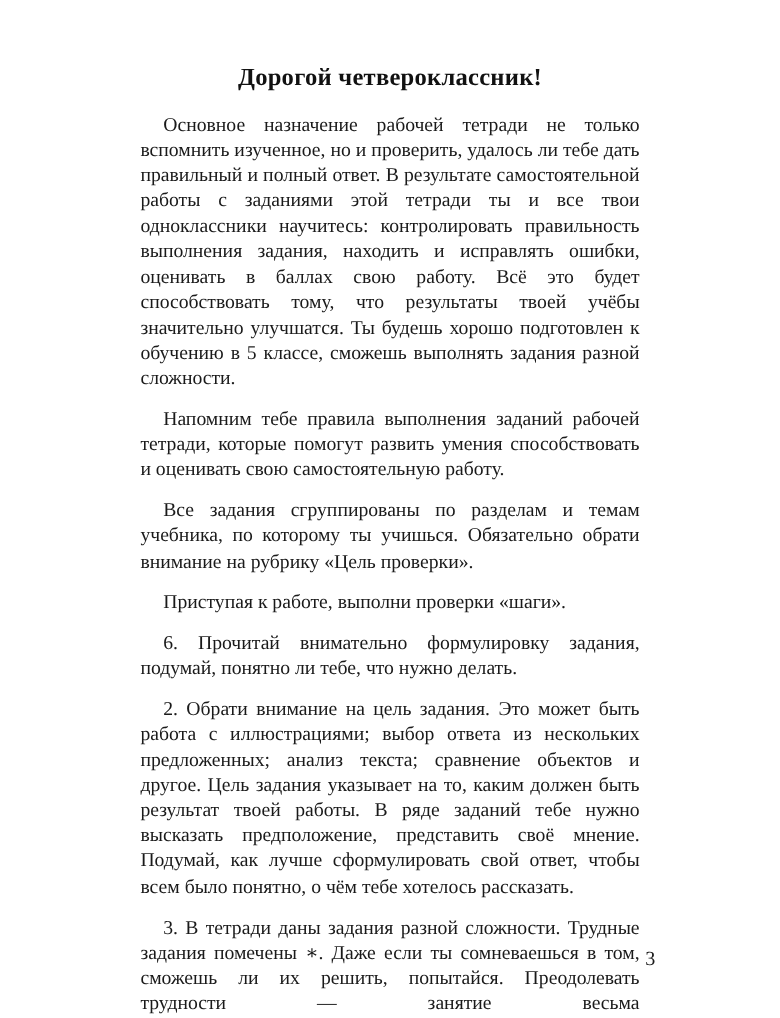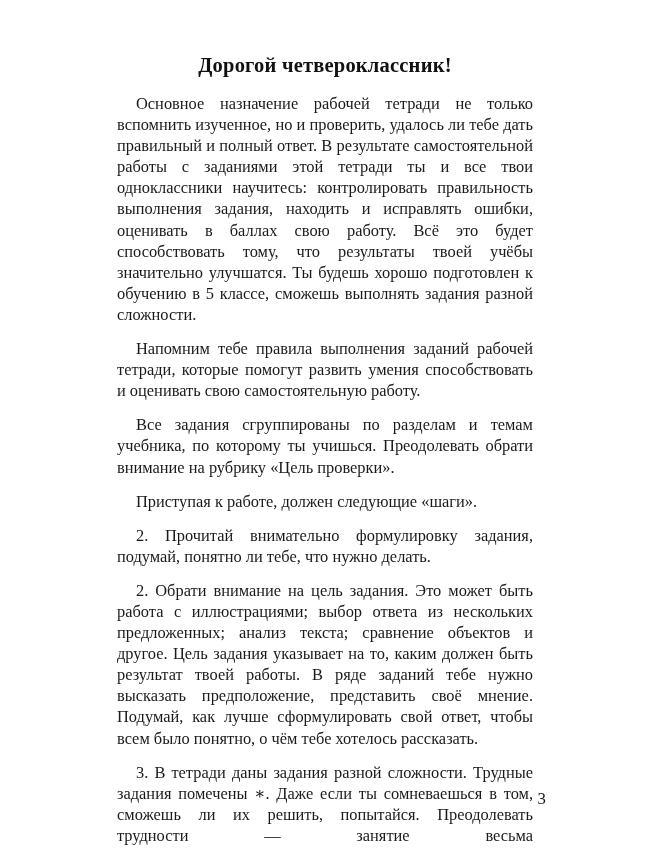--- a/index.html
+++ b/index.html
@@ -73,25 +73,25 @@
 <div class="page">
 
   <div class="content">
 
     <h1 class="doc-title">Дорогой четвероклассник!</h1>
 
     <p class="para ragged">Основное назначение рабочей тетради не только вспомнить изученное, но и проверить, удалось ли тебе дать правильный и полный ответ. В результате самостоятельной работы с заданиями этой тетради ты и все твои одноклассники научитесь: контролировать правильность выполнения задания, находить и исправлять ошибки, оценивать в баллах свою работу. Всё это будет способствовать тому, что результаты твоей учёбы значительно улучшатся. Ты будешь хорошо подготовлен к обучению в 5 классе, сможешь выполнять задания разной сложности.</p>
 
     <p class="para ragged">Напомним тебе правила выполнения заданий рабочей тетради, которые помогут развить умения способствовать и оценивать свою самостоятельную работу.</p>
 
-    <p class="para ragged">Все задания сгруппированы по разделам и темам учебника, по которому ты учишься. Преодолевать обрати внимание на рубрику «Цель проверки».</p>
+    <p class="para ragged">Все задания сгруппированы по разделам и темам учебника, по которому ты учишься. Обязательно обрати внимание на рубрику «Цель проверки».</p>
 
-    <p class="para ragged">Приступая к работе, должен следующие «шаги».</p>
+    <p class="para ragged">Приступая к работе, выполни проверки «шаги».</p>
 
-    <p class="para ragged">2. Прочитай внимательно формулировку задания, подумай, понятно ли тебе, что нужно делать.</p>
+    <p class="para ragged">6. Прочитай внимательно формулировку задания, подумай, понятно ли тебе, что нужно делать.</p>
 
     <p class="para ragged">2. Обрати внимание на цель задания. Это может быть работа с иллюстрациями; выбор ответа из нескольких предложенных; анализ текста; сравнение объектов и другое. Цель задания указывает на то, каким должен быть результат твоей работы. В ряде заданий тебе нужно высказать предположение, представить своё мнение. Подумай, как лучше сформулировать свой ответ, чтобы всем было понятно, о чём тебе хотелось рассказать.</p>
 
     <p class="para">3. В тетради даны задания разной сложности. Трудные задания помечены ∗. Даже если ты сомневаешься в том, сможешь ли их решить, попытайся. Преодолевать трудности — занятие весьма</p>
 
   </div>
 
   <div class="page-number">3</div>
 
 </div>

